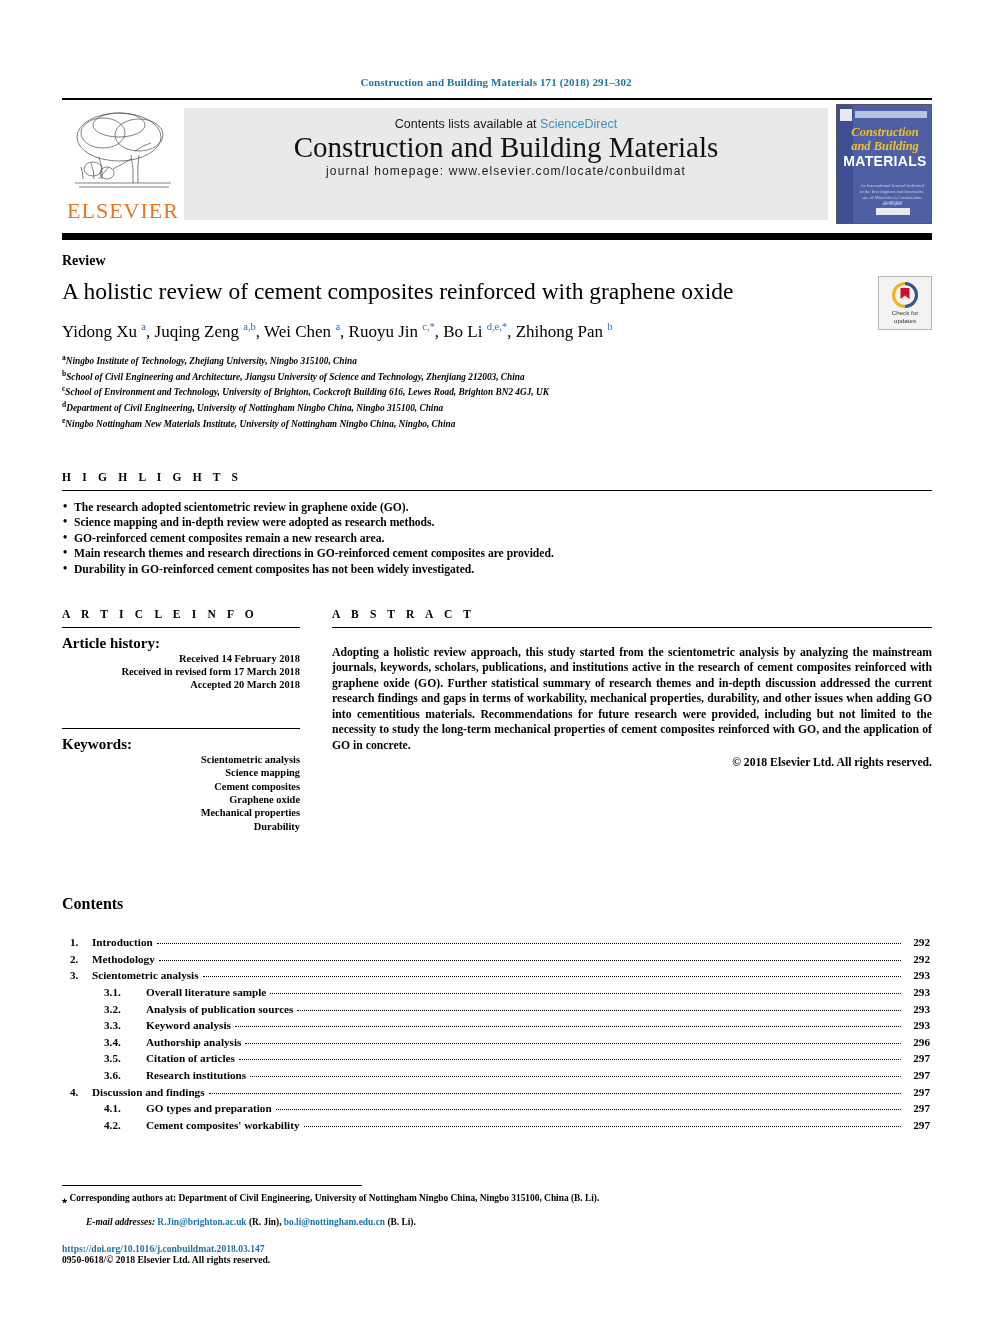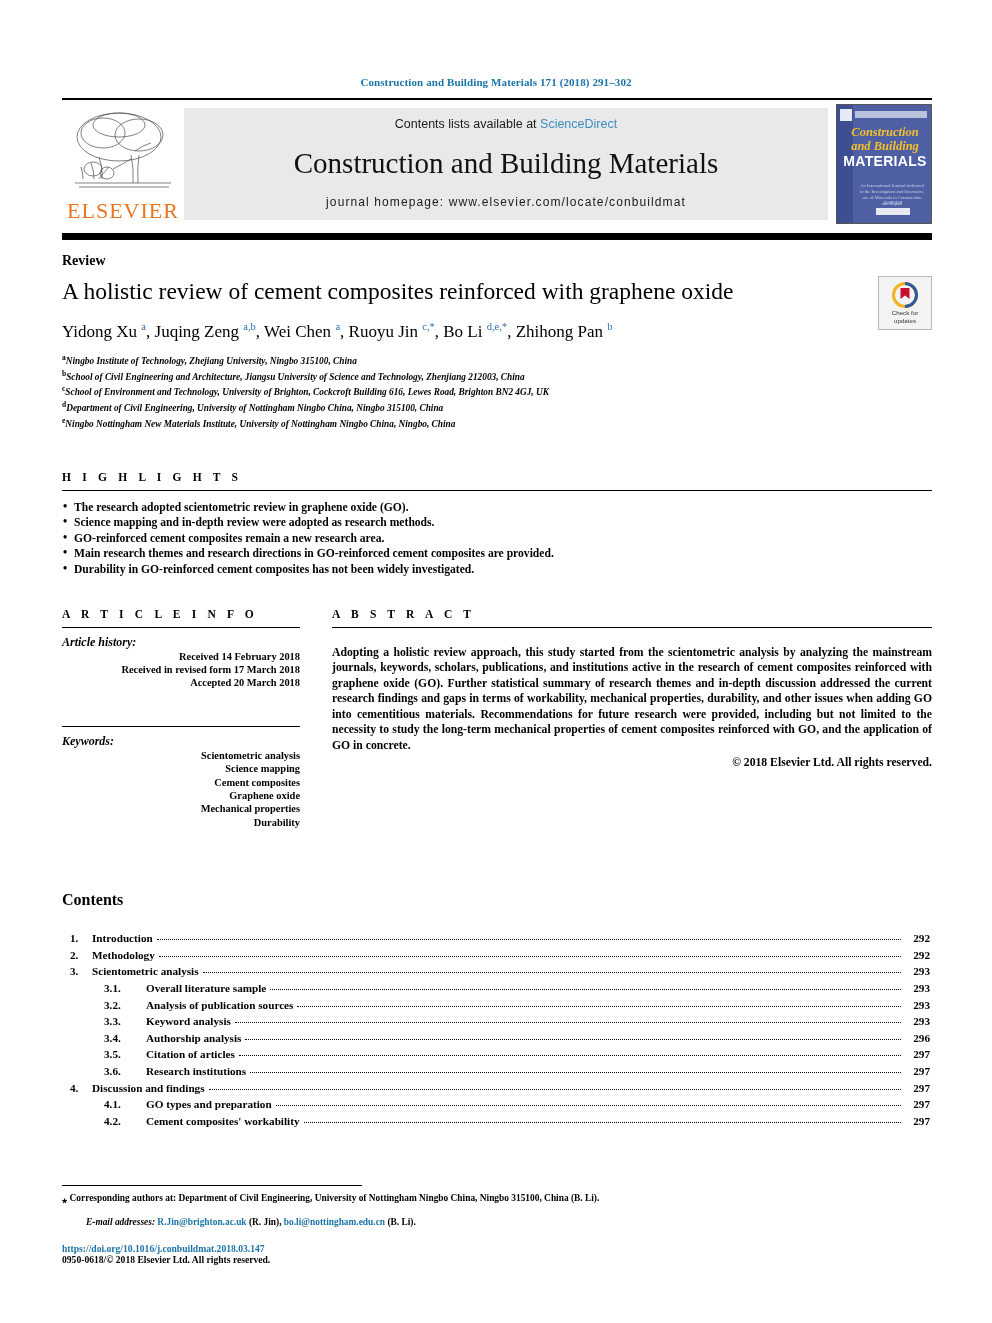--- a/index.html
+++ b/index.html
@@ -51,21 +51,20 @@
     letter-spacing: 1px;
     line-height: 1;
     margin-top: 1px;
   }
   .center-block {
     flex: 1 1 auto;
     background: #e9e9e9;
     margin: 4px 8px 4px 0;
     display: flex;
     flex-direction: column;
-    justify-content: space-between;
     align-items: center;
     padding: 9px 0 11px 0;
   }
   .contents-line {
     font-family: "Liberation Sans", sans-serif;
     font-size: 12.5px;
     color: #1a1a1a;
   }
   .contents-line .sd { color: #3b8dc4; }
   .journal-name {
@@ -174,21 +173,21 @@
     content: "•"; position: absolute; left: 1px; top: -1px; font-size: 12px;
   }
 
   
   .infoblock { margin: 30px 60px 0 62px; display: flex; gap: 32px; }
   .col-info { width: 238px; flex: 0 0 238px; }
   .col-abs { flex: 1 1 auto; }
   .ai-rule { border-top: 1px solid #000; margin-top: 7px; }
   .ai-group { margin-top: 7px; }
   .ai-label {
-    font-size: 12px; font-style: italic; font-weight: bold;
+    font-size: 15px; font-weight: bold;
     font-family: "Liberation Serif", serif;
   }
   .ai-line {
     font-size: 10.4px; line-height: 13.4px; font-weight: bold;
     font-family: "Liberation Serif", serif;
     text-align: right;
   }
   .kw-rule { border-top: 1px solid #000; margin-top: 36px; }
   .abs-text {
     font-size: 11.7px; line-height: 15.6px; text-align: justify;

